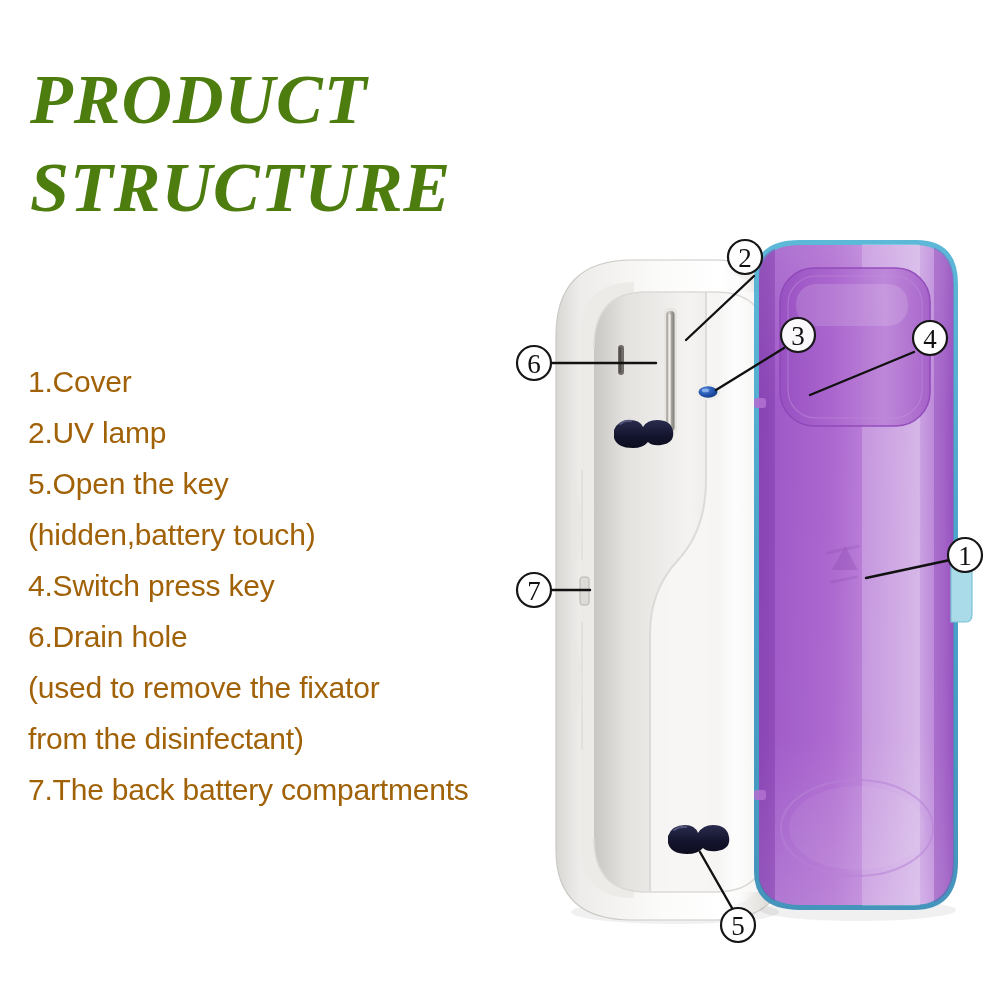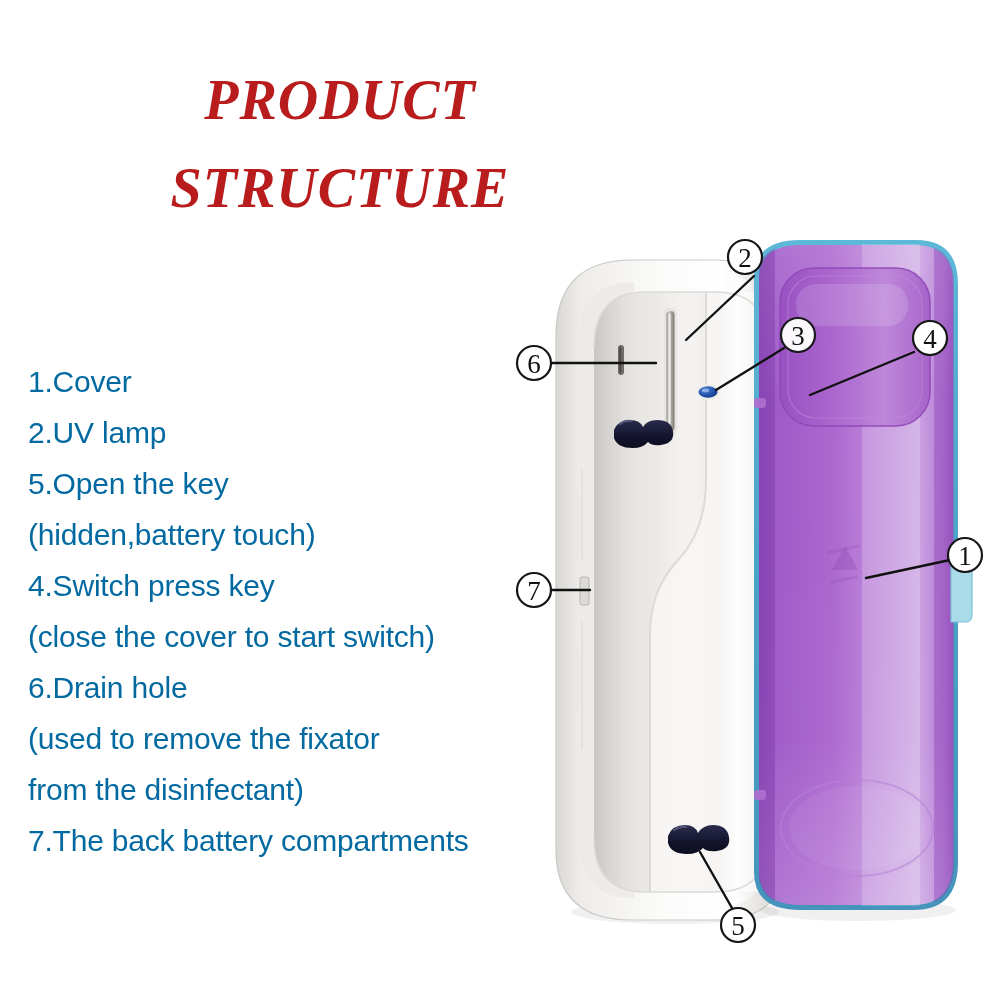--- a/index.html
+++ b/index.html
@@ -23,40 +23,39 @@
   #title-block {
     position: absolute;
     left: 30px;
     top: 56px;
     width: 620px;
   }
   .title-line {
     font-family: "Liberation Serif", "DejaVu Serif", serif;
     font-style: italic;
     font-weight: bold;
-    font-size: 56px;
+    font-size: 70px;
     line-height: 88px;
     letter-spacing: 1px;
-    color: #b91c1c;
+    color: #4d7c0f;
     white-space: nowrap;
-    text-align: center;
   }
 
   
   #legend {
     position: absolute;
     left: 28px;
     top: 356px;
     width: 500px;
   }
   .legend-item {
     font-family: "Liberation Sans", "DejaVu Sans", sans-serif;
     font-size: 30px;
     line-height: 51px;
-    color: #0369a1;
+    color: #a16207;
     white-space: nowrap;
     letter-spacing: -0.2px;
   }
 
   
   #product-stage {
     position: absolute;
     left: 510px;
     top: 230px;
     width: 490px;
@@ -94,21 +93,20 @@
     <div class="title-line">PRODUCT</div>
     <div class="title-line">STRUCTURE</div>
   </div>
 
   <div id="legend">
     <div class="legend-item">1.Cover</div>
     <div class="legend-item">2.UV lamp</div>
     <div class="legend-item">5.Open the key</div>
     <div class="legend-item">(hidden,battery touch)</div>
     <div class="legend-item">4.Switch press key</div>
-    <div class="legend-item">(close the cover to start switch)</div>
     <div class="legend-item">6.Drain hole</div>
     <div class="legend-item">(used to remove the fixator</div>
     <div class="legend-item">from the disinfectant)</div>
     <div class="legend-item">7.The back battery compartments</div>
   </div>
 
   <div id="product-stage">
     <svg width="490" height="720" viewBox="0 0 490 720" xmlns="http://www.w3.org/2000/svg">
       <defs>
 

